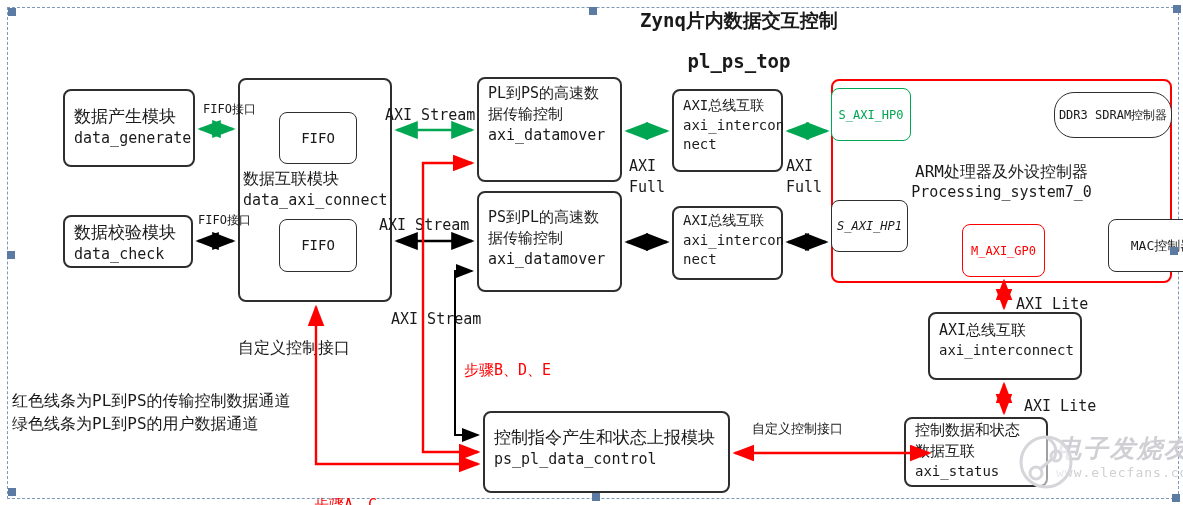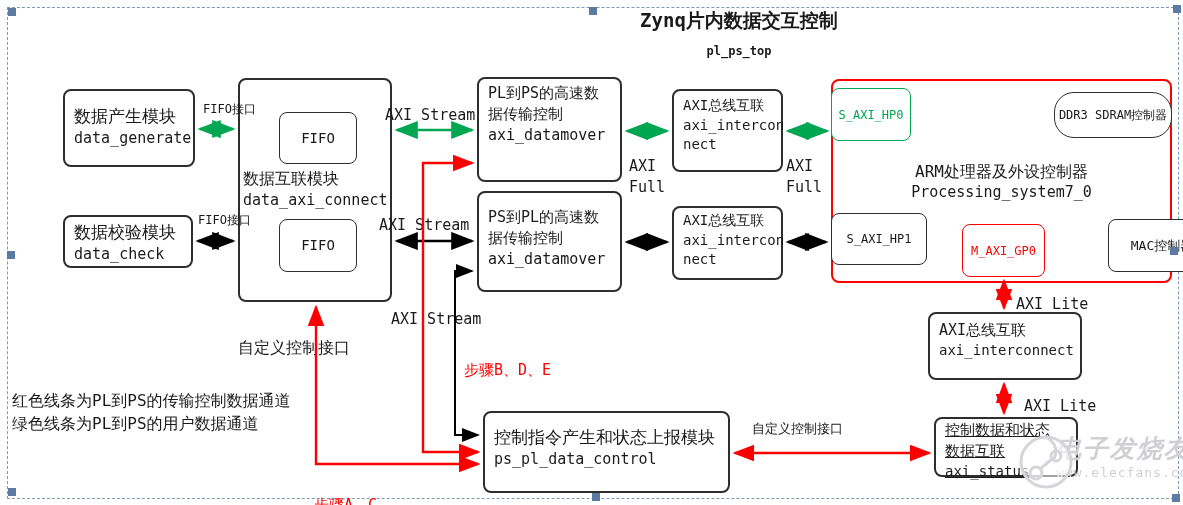--- a/index.html
+++ b/index.html
@@ -40,21 +40,21 @@
   <div class="handle" style="left:589px;top:7px;"></div>
   <div class="handle" style="left:1173px;top:5px;"></div>
   <div class="handle" style="left:7px;top:251px;"></div>
   <div class="handle" style="left:1170px;top:247px;"></div>
   <div class="handle" style="left:8px;top:488px;"></div>
   <div class="handle" style="left:592px;top:493px;"></div>
   <div class="handle" style="left:1172px;top:494px;"></div>
 
   <div class="lbl" style="left:561px;top:8px;width:356px;text-align:center;font-weight:bold;font-size:19px;">
     <div>Zynq片内数据交互控制</div>
-    <div style="font-size:12px;margin-top:10px;">pl_ps_top</div>
+    <div style="font-size:19px;margin-top:16px;">pl_ps_top</div>
   </div>
 
   <div class="box" style="left:63px;top:89px;width:132px;height:78px;">
     <div class="pad" style="padding-top:13px;">
       <div class="cjk">数据产生模块</div>
       <div class="mono">data_generate</div>
     </div>
   </div>
 
   <div class="box" style="left:63px;top:215px;width:130px;height:53px;">
@@ -107,40 +107,40 @@
   </div>
 
   <div class="box ps-box" style="left:831px;top:79px;width:341px;height:204px;"></div>
   <div class="lbl" style="left:831px;top:162px;width:341px;text-align:center;z-index:3;">
     <div style="font-size:16px;line-height:20px;">ARM处理器及外设控制器</div>
     <div class="mono" style="line-height:20px;">Processing_system7_0</div>
   </div>
   <div class="box hp0" style="left:831px;top:88px;width:80px;height:53px;border-width:1.5px;z-index:3;">
     <div class="center-txt" style="font-size:12px;">S_AXI_HP0</div>
   </div>
-  <div class="box" style="left:831px;top:213px;width:96px;height:52px;border-width:1.5px;z-index:3;">
+  <div class="box" style="left:831px;top:200px;width:77px;height:52px;border-width:1.5px;z-index:3;font-style:italic;">
     <div class="center-txt" style="font-size:12px;">S_AXI_HP1</div>
   </div>
   <div class="box gp0" style="left:962px;top:224px;width:83px;height:53px;border-width:1.5px;z-index:3;">
     <div class="center-txt" style="font-size:12px;">M_AXI_GP0</div>
   </div>
   <div class="box" style="left:1054px;top:92px;width:118px;height:46px;border-width:1.5px;z-index:3;border-radius:20px;">
     <div class="center-txt" style="font-size:12px;">DDR3 SDRAM控制器</div>
   </div>
   <div class="box" style="left:1108px;top:219px;width:108px;height:53px;border-width:1.5px;z-index:3;">
     <div class="center-txt" style="font-size:13px;">MAC控制器</div>
   </div>
 
   <div class="box" style="left:928px;top:312px;width:154px;height:68px;">
     <div class="pad" style="padding-top:6px;">
       <div class="cjk-m">AXI总线互联</div>
       <div class="mono-s">axi_interconnect</div>
     </div>
   </div>
-  <div class="box" style="left:934px;top:417px;width:144px;height:60px;text-decoration:underline;">
+  <div class="box" style="left:904px;top:417px;width:144px;height:70px;">
     <div class="pad" style="padding-top:1px;">
       <div class="cjk-m">控制数据和状态</div>
       <div class="cjk-m">数据互联</div>
       <div class="mono-s">axi_status</div>
     </div>
   </div>
 
   <div class="box" style="left:483px;top:411px;width:247px;height:82px;">
     <div class="pad" style="padding-top:12px;">
       <div class="cjk">控制指令产生和状态上报模块</div>

